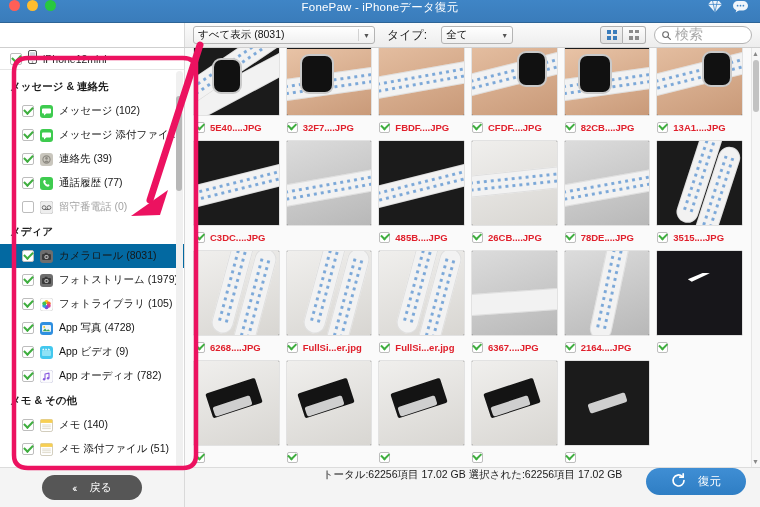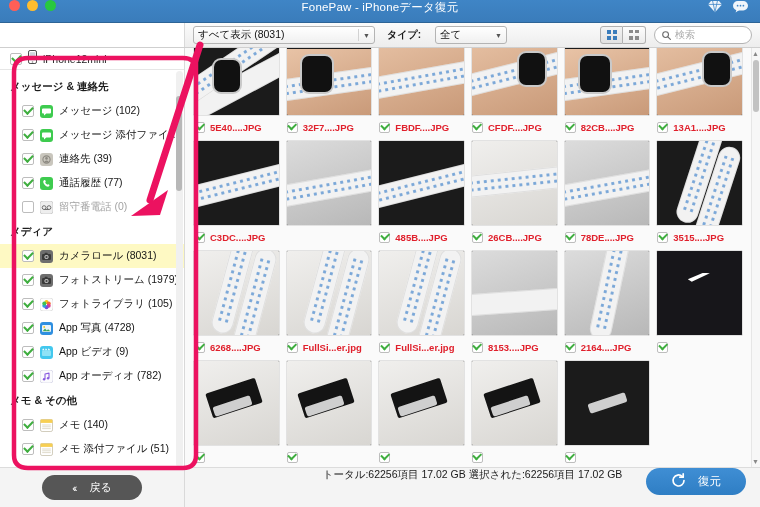--- a/index.html
+++ b/index.html
@@ -56,41 +56,41 @@
     height: 18px; border: 1px solid #b4b4b4; border-radius: 3px;
     background: linear-gradient(#ffffff, #f0f0f0);
     display: flex; align-items: center; padding: 0 4px;
     font-size: 10.5px; color: #111; position: relative;
   }
   .select.wide { width: 182px; }
   .select.small { width: 72px; margin-left: 6px; }
   .select .caret { margin-left: auto; font-size: 7px; color: #555; line-height: 1; }
   .select .sep { position: absolute; right: 15px; top: 2px; bottom: 2px; width: 1px; background: #d2d2d2; }
 
-  .type-label { font-size: 10px; color: #1a1a1a; margin-left: 4px; font-weight: bold; }
+  .type-label { font-size: 12px; color: #1a1a1a; margin-left: 4px; }
 
   .viewtoggle { margin-left: auto; display: flex; }
   .vbtn {
     width: 23px; height: 18px; border: 1px solid #b0b0b0;
     display: flex; align-items: center; justify-content: center;
     background: linear-gradient(#fdfdfd, #ebebeb);
   }
   .vbtn:first-child { border-radius: 3px 0 0 3px; }
   .vbtn:last-child { border-radius: 0 3px 3px 0; border-left: none; }
   .vbtn.active { background: linear-gradient(#f3f3f3, #e2e2e2); }
   .g4 { display: grid; grid-template-columns: 4px 4px; grid-template-rows: 4px 4px; gap: 2px; }
   .g4 i { background: #3a7cbb; display: block; }
   .g4.grey i { background: #8a8a8a; }
   .g4.grey i:nth-child(1), .g4.grey i:nth-child(2) { height: 3px; }
 
   .searchbox {
     width: 98px; height: 18px; border: 1px solid #b4b4b4; border-radius: 9px;
     background: #fff; display: flex; align-items: center; gap: 4px; padding: 0 7px;
   }
-  .searchbox .ph { font-size: 10px; color: #a9a9a9; }
+  .searchbox .ph { font-size: 14px; color: #a9a9a9; }
 
   
   .body { flex: 1; display: flex; min-height: 0; }
 
   
   .sidebar {
     width: 185px; flex: 0 0 185px; background: #ffffff;
     border-right: 1px solid #d9d9d9;
     display: flex; flex-direction: column; min-height: 0; position: relative;
   }
@@ -110,21 +110,21 @@
     background: #b8b8b8; border-radius: 3px;
   }
   .group-title {
     font-size: 10.5px; font-weight: bold; color: #1c1c1c;
     padding: 6px 0 5px 10px;
   }
   .item {
     height: 24px; display: flex; align-items: center; gap: 6px;
     padding-left: 22px; font-size: 10.5px; color: #161616;
   }
-  .item.selected { background: #fef9c3; }
+  .item.selected { background: #0369a1; }
   .item.disabled { color: #a3a3a3; }
   .cbox {
     width: 12px; height: 12px; flex: 0 0 12px; border: 1px solid #bdbdbd;
     border-radius: 2px; background: #fff;
     display: flex; align-items: center; justify-content: center;
   }
   .cbox.on::after {
     content: ""; width: 7px; height: 4px; border-left: 2px solid #3fae3f;
     border-bottom: 2px solid #3fae3f; transform: rotate(-45deg) translate(1px,-1px);
   }
@@ -660,21 +660,21 @@
                   <span class="fn">FullSi...er.jpg</span>
                 </div>
               </div>
               <div class="cell">
                 <div class="thumb">
                   <div class="ph-img w-grey"></div>
                   <div class="band" style="top:40px;transform:rotate(-4deg)"></div>
                 </div>
                 <div class="cap">
                   <span class="cbox on"></span>
-                  <span class="fn">8153....JPG</span>
+                  <span class="fn">6367....JPG</span>
                 </div>
               </div>
               <div class="cell">
                 <div class="thumb">
                   <div class="ph-img w-grey"></div>
                   <div class="band dots" style="top:24px;transform:rotate(-78deg);width:130%;left:-12%"></div>
                 </div>
                 <div class="cap">
                   <span class="cbox on"></span>
                   <span class="fn">2164....JPG</span>

